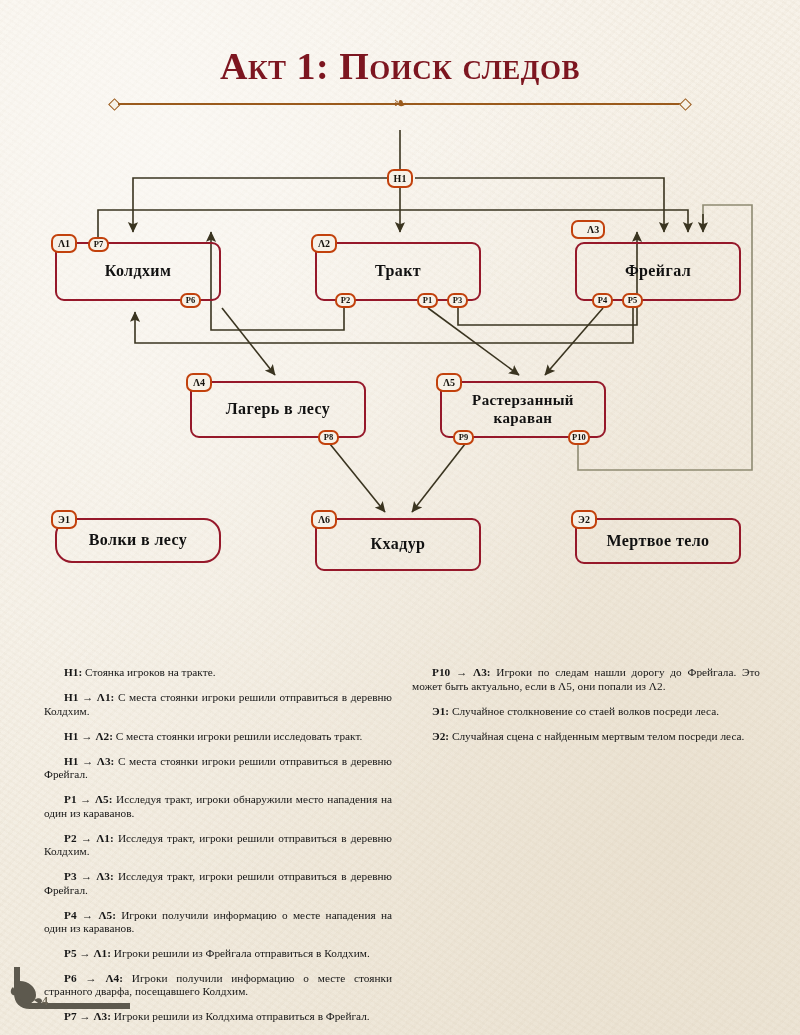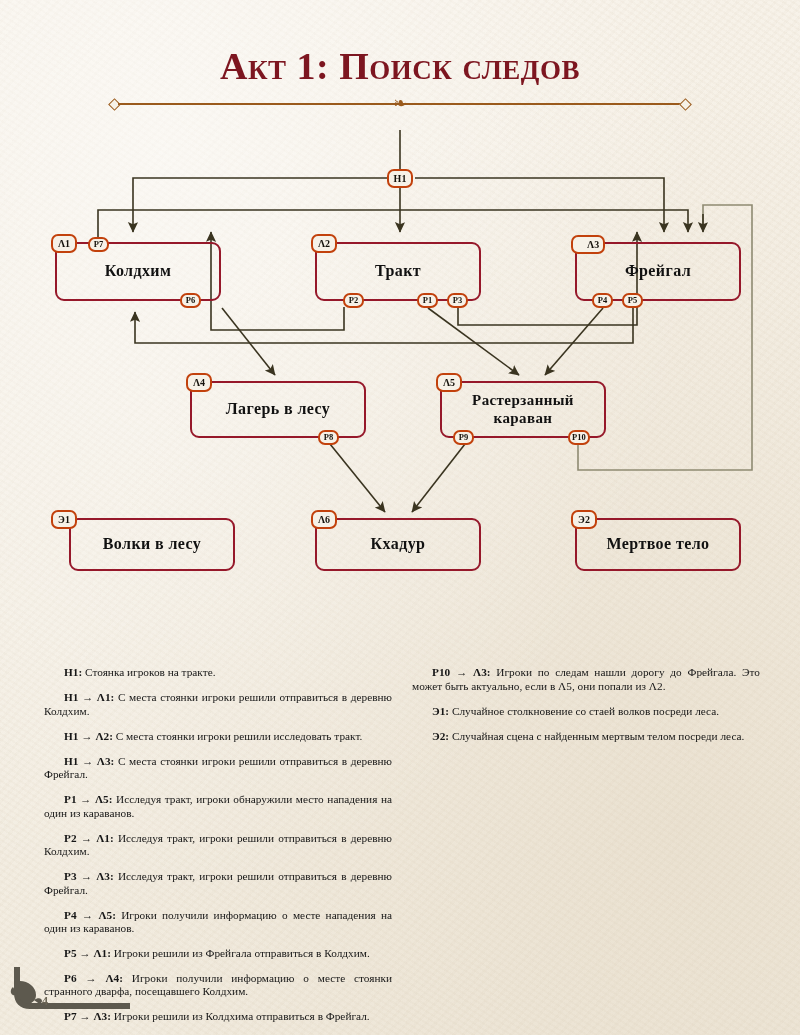--- a/index.html
+++ b/index.html
@@ -177,55 +177,55 @@
       <span>Колдхим</span>
     </div>
     <div class="chip big" style="left:51px;top:234px;">Λ1</div>
     <div class="chip pt" style="left:88px;top:237px;">P7</div>
     <div class="chip pt" style="left:180px;top:293px;">P6</div>
 
     <div class="node" style="left:315px;top:242px;width:166px;height:59px;">
       <span>Тракт</span>
     </div>
     <div class="chip big" style="left:311px;top:234px;">Λ2</div>
-    <div class="chip pt" style="left:343px;top:293px;">P2</div>
+    <div class="chip pt" style="left:335px;top:293px;">P2</div>
     <div class="chip pt" style="left:417px;top:293px;">P1</div>
     <div class="chip pt" style="left:447px;top:293px;">P3</div>
 
     <div class="node" style="left:575px;top:242px;width:166px;height:59px;align-items:center;">
       <span>Фрейгал</span>
     </div>
-    <div class="chip big" style="left:571px;top:235px;padding-left:14px;">Λ3</div>
+    <div class="chip big" style="left:571px;top:220px;padding-left:14px;">Λ3</div>
     <div class="chip pt" style="left:592px;top:293px;">P4</div>
     <div class="chip pt" style="left:622px;top:293px;">P5</div>
 
     <div class="node" style="left:190px;top:381px;width:176px;height:57px;">
       <span>Лагерь в лесу</span>
     </div>
     <div class="chip big" style="left:186px;top:373px;">Λ4</div>
     <div class="chip pt" style="left:318px;top:430px;">P8</div>
 
     <div class="node wide" style="left:440px;top:381px;width:166px;height:57px;">
       <span>Растерзанный караван</span>
     </div>
     <div class="chip big" style="left:436px;top:373px;">Λ5</div>
     <div class="chip pt" style="left:453px;top:430px;">P9</div>
     <div class="chip pt" style="left:568px;top:430px;">P10</div>
 
-    <div class="node" style="left:69px;top:518px;width:166px;height:53px;">
+    <div class="node" style="left:55px;top:518px;width:166px;height:45px;border-radius:17px;">
       <span>Волки в лесу</span>
     </div>
     <div class="chip big" style="left:51px;top:510px;">Э1</div>
 
     <div class="node" style="left:315px;top:518px;width:166px;height:53px;">
       <span>Кхадур</span>
     </div>
     <div class="chip big" style="left:311px;top:510px;">Λ6</div>
 
-    <div class="node" style="left:575px;top:518px;width:166px;height:53px;">
+    <div class="node" style="left:575px;top:518px;width:166px;height:46px;">
       <span>Мертвое тело</span>
     </div>
     <div class="chip big" style="left:571px;top:510px;">Э2</div>
 
   </div>
 
   <div id="legend">
     <div class="col left">
       <p class="entry"><b>H1:</b><span> Стоянка игроков на тракте.</span></p>
       <p class="entry"><b>H1 → Λ1:</b><span> С места стоянки игроки решили отправиться в деревню Колдхим.</span></p>

